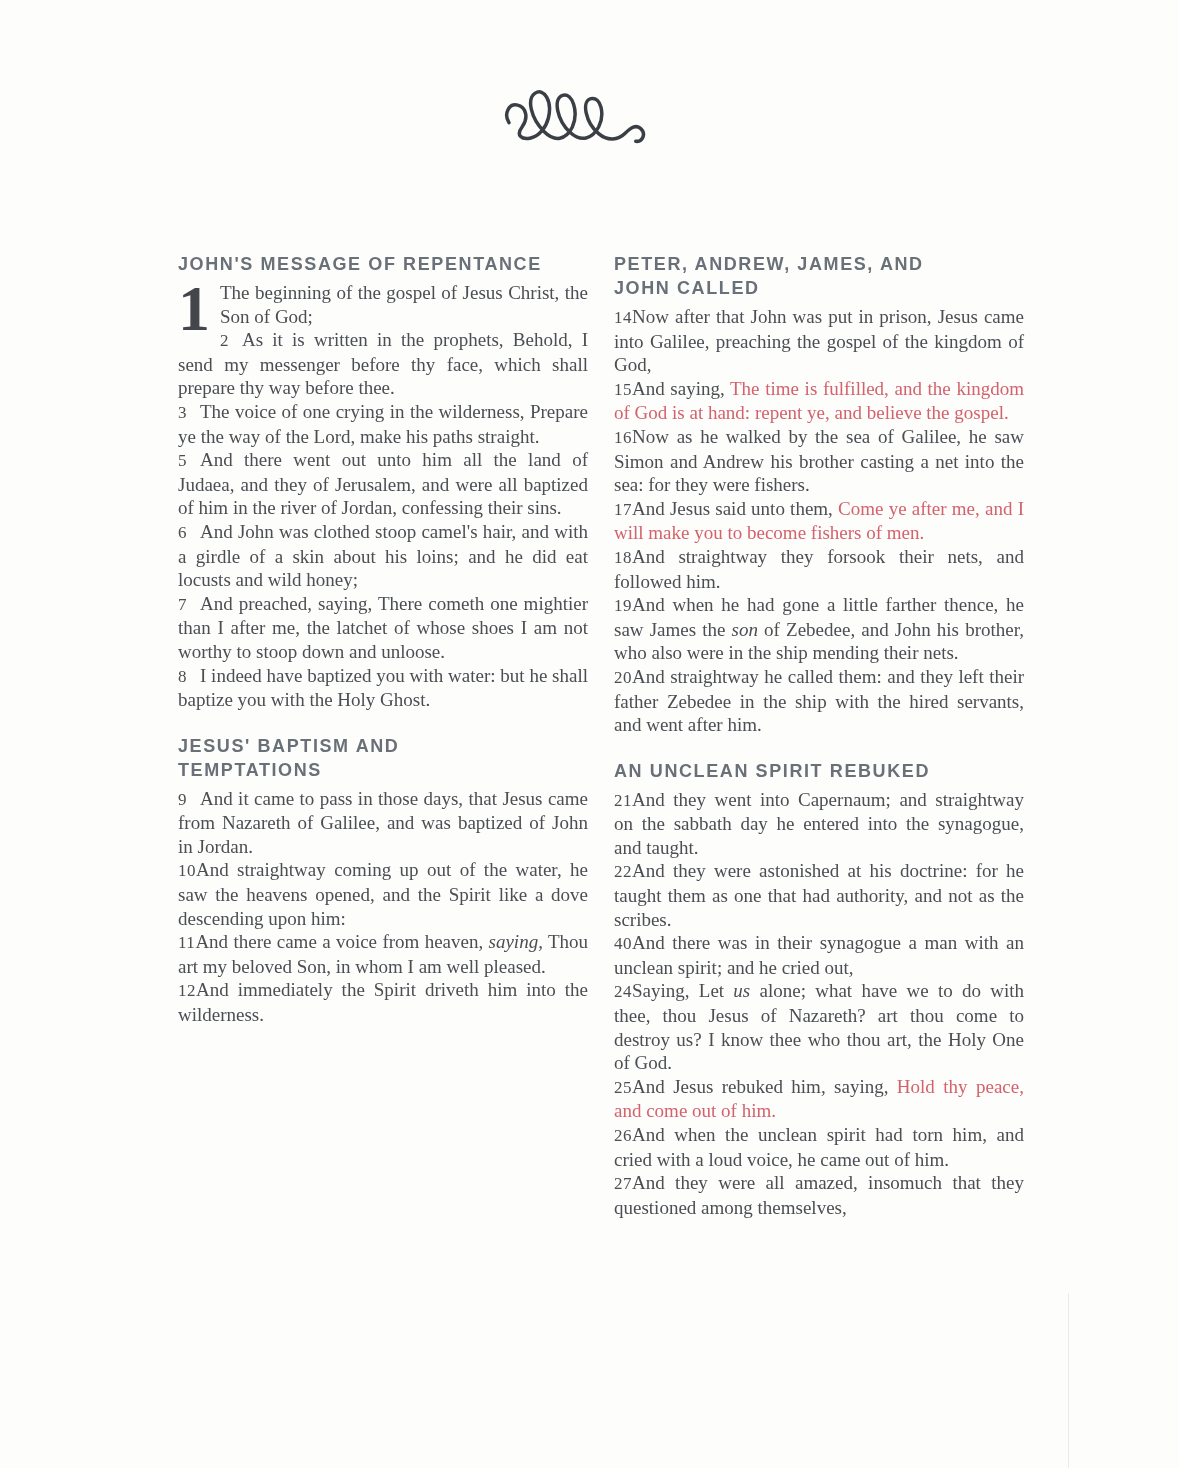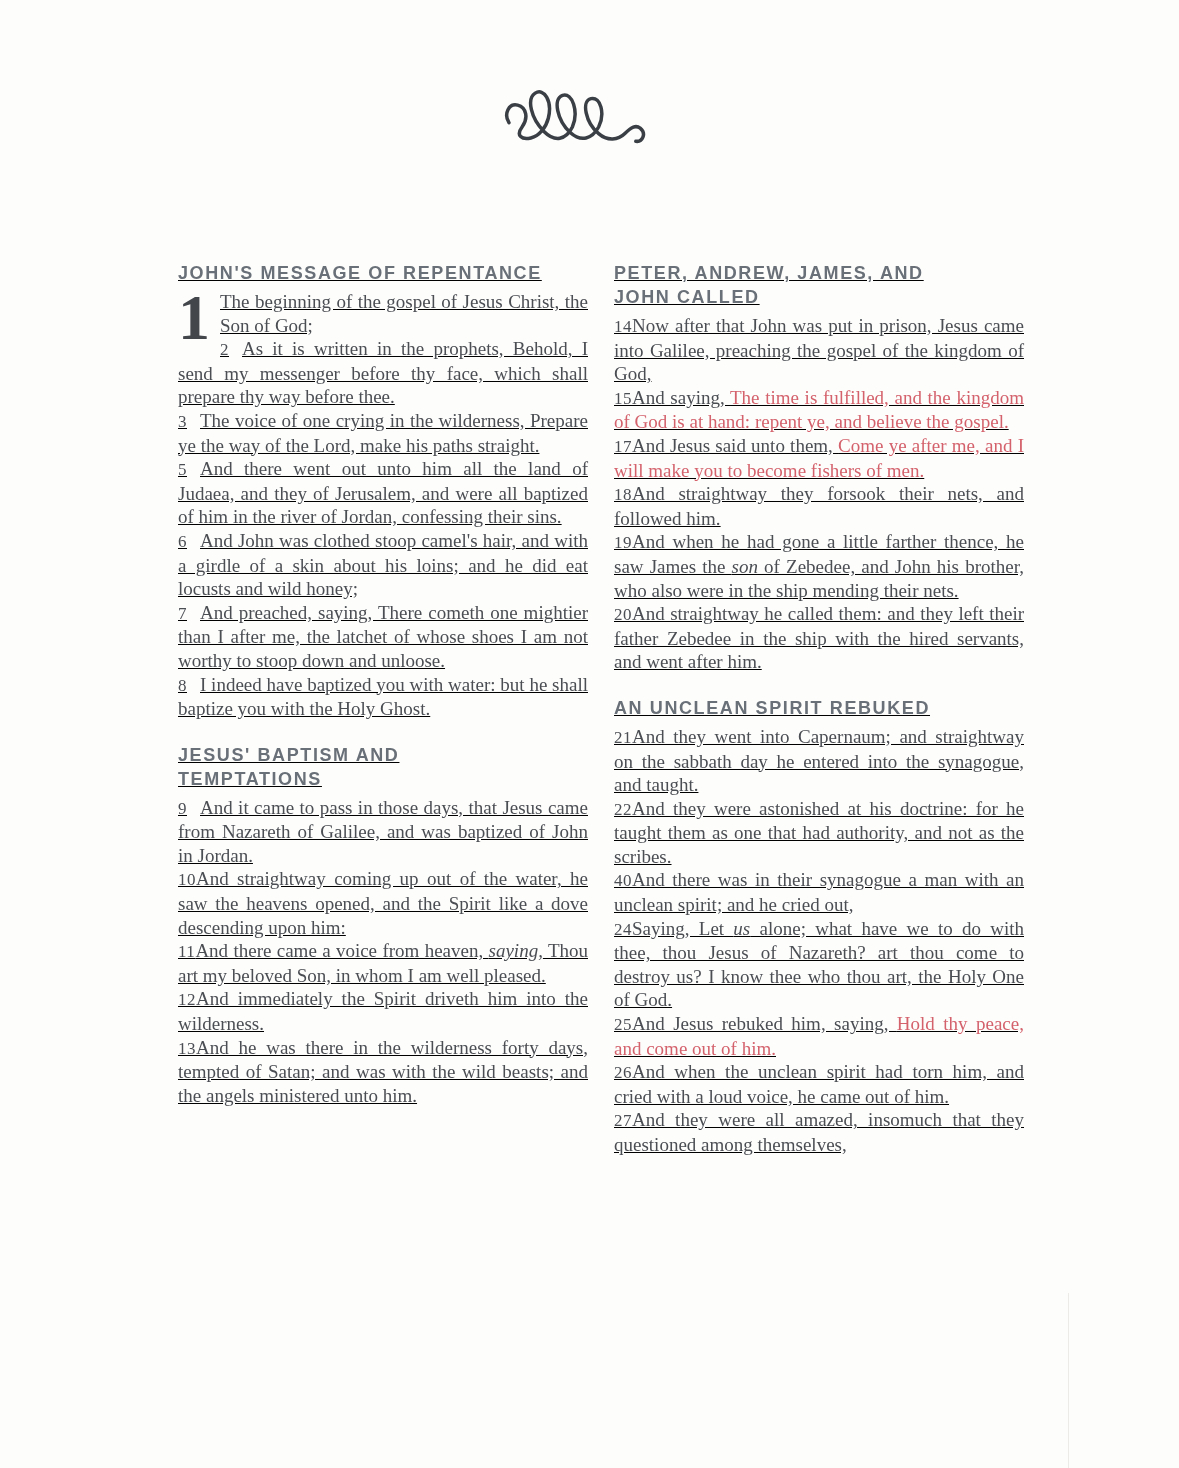--- a/index.html
+++ b/index.html
@@ -7,22 +7,22 @@
     position:relative;
     width:1179px;height:1468px;
     background:#fdfdfc;
     overflow:hidden;
     font-family:"Liberation Serif","DejaVu Serif",serif;
   }
   .ornament{
     position:absolute;left:498px;top:76px;width:175px;height:78px;
   }
   .content{
-    position:absolute;left:178px;top:261px;width:846px;
-    display:flex;gap:26px;text-decoration:underline;
+    position:absolute;left:178px;top:252px;width:846px;
+    display:flex;gap:26px;
   }
   .col{
     width:410px;
     color:var(--body,#4b4e53);
     font-size:19px;line-height:23.6px;
     text-align:justify;
     hyphens:auto;-webkit-hyphens:auto;
   }
   .heading{
     font-family:"Liberation Sans","DejaVu Sans",sans-serif;
@@ -83,27 +83,27 @@
         <p class="verse"><span class="vnum">5</span><span>And there went out unto him all the land of Judaea, and they of Jerusalem, and were all baptized of him in the river of Jordan, confessing their sins.</span></p>
         <p class="verse"><span class="vnum">6</span><span>And John was clothed stoop camel's hair, and with a girdle of a skin about his loins; and he did eat locusts and wild honey;</span></p>
         <p class="verse"><span class="vnum">7</span><span>And preached, saying, There cometh one mightier than I after me, the latchet of whose shoes I am not worthy to stoop down and unloose.</span></p>
         <p class="verse"><span class="vnum">8</span><span>I indeed have baptized you with water: but he shall baptize you with the Holy Ghost.</span></p>
         <div class="heading">JESUS' BAPTISM AND
 TEMPTATIONS</div>
         <p class="verse"><span class="vnum">9</span><span>And it came to pass in those days, that Jesus came from Nazareth of Galilee, and was baptized of John in Jordan.</span></p>
         <p class="verse"><span class="vnum wide">10</span><span>And straightway coming up out of the water, he saw the heavens opened, and the Spirit like a dove descending upon him:</span></p>
         <p class="verse"><span class="vnum wide">11</span><span>And there came a voice from heaven, </span><span class="italic">saying,</span><span> Thou art my beloved Son, in whom I am well pleased.</span></p>
         <p class="verse"><span class="vnum wide">12</span><span>And immediately the Spirit driveth him into the wilderness.</span></p>
-        <p class="verse"><span class="vnum wide">13</span><span>And he was there in the wilderness forty days, tempted of Satan; and was with the wild beasts; and the angels ministered unto him.</span></p>
       </div>
     <div class="col">
         <div class="heading">PETER, ANDREW, JAMES, AND
 JOHN CALLED</div>
         <p class="verse"><span class="vnum wide">14</span><span>Now after that John was put in prison, Jesus came into Galilee, preaching the gospel of the kingdom of God,</span></p>
         <p class="verse"><span class="vnum wide">15</span><span>And saying, </span><span class="red">The time is fulfilled, and the kingdom of God is at hand: repent ye, and believe the gospel.</span></p>
+        <p class="verse"><span class="vnum wide">16</span><span>Now as he walked by the sea of Galilee, he saw Simon and Andrew his brother casting a net into the sea: for they were fishers.</span></p>
         <p class="verse"><span class="vnum wide">17</span><span>And Jesus said unto them, </span><span class="red">Come ye after me, and I will make you to become fishers of men.</span></p>
         <p class="verse"><span class="vnum wide">18</span><span>And straightway they forsook their nets, and followed him.</span></p>
         <p class="verse"><span class="vnum wide">19</span><span>And when he had gone a little farther thence, he saw James the </span><span class="italic">son</span><span> of Zebedee, and John his brother, who also were in the ship mending their nets.</span></p>
         <p class="verse"><span class="vnum wide">20</span><span>And straightway he called them: and they left their father Zebedee in the ship with the hired servants, and went after him.</span></p>
         <div class="heading">AN UNCLEAN SPIRIT REBUKED</div>
         <p class="verse"><span class="vnum wide">21</span><span>And they went into Capernaum; and straightway on the sabbath day he entered into the synagogue, and taught.</span></p>
         <p class="verse"><span class="vnum wide">22</span><span>And they were astonished at his doctrine: for he taught them as one that had authority, and not as the scribes.</span></p>
         <p class="verse"><span class="vnum wide">40</span><span>And there was in their synagogue a man with an unclean spirit; and he cried out,</span></p>
         <p class="verse"><span class="vnum wide">24</span><span>Saying, Let </span><span class="italic">us</span><span> alone; what have we to do with thee, thou Jesus of Nazareth? art thou come to destroy us? I know thee who thou art, the Holy One of God.</span></p>
         <p class="verse"><span class="vnum wide">25</span><span>And Jesus rebuked him, saying, </span><span class="red">Hold thy peace, and come out of him.</span></p>

